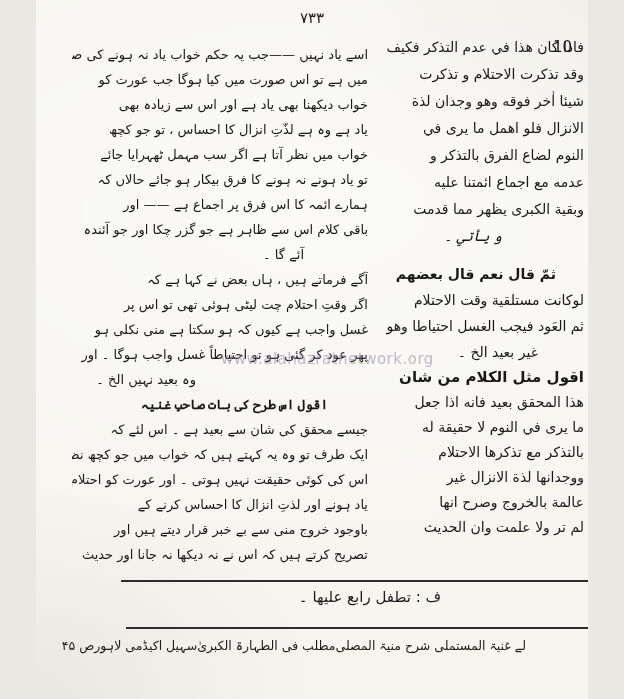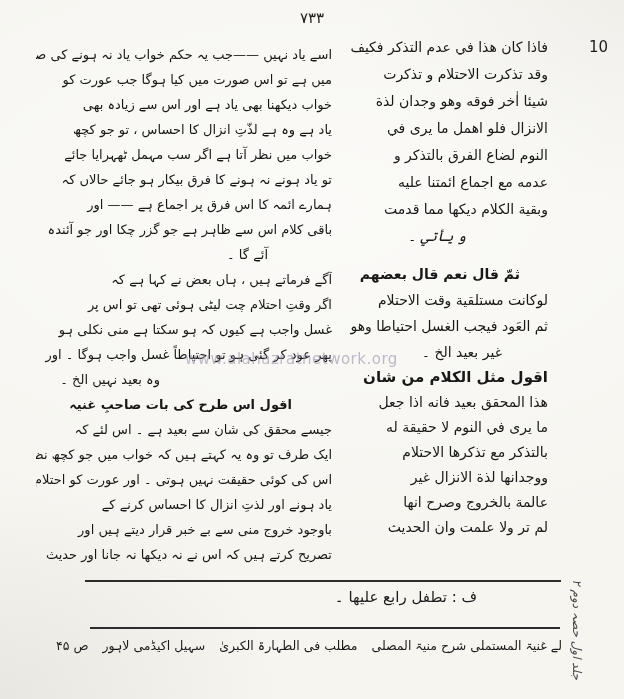--- a/index.html
+++ b/index.html
@@ -1,20 +1,20 @@
 <!DOCTYPE html>
 <html lang="ur" dir="ltr"><head>
 <meta charset="utf-8">
 <style>
   html, body { margin: 0; padding: 0; background: #e9e8e3; }
   * { box-sizing: border-box; }
 
   .page {
     position: relative;
-    width: 624px;
+    width: 552px;
     height: 699px;
     margin: 0 auto;
     background: #f6f5f0;
     background-image:
       radial-gradient(ellipse 900px 500px at 50% 30%, rgba(255,255,255,0.55), rgba(255,255,255,0) 70%),
       radial-gradient(ellipse 400px 300px at 0% 100%, rgba(190,188,180,0.25), rgba(190,188,180,0) 70%),
       radial-gradient(ellipse 400px 300px at 100% 0%, rgba(200,198,190,0.18), rgba(200,198,190,0) 70%);
     overflow: hidden;
     font-family: "DejaVu Sans", sans-serif;
     color: #181818;
@@ -65,21 +65,21 @@
 
   
   .urdu-col {
     left: 36px; top: 42px;
     width: 296px;
     font-size: 13px;
   }
   .urdu-col .line { line-height: 25px; }
   .urdu-p1 .line:last-child { padding-right: 64px; }
   .urdu-p2 .line:last-child { padding-right: 172px; }
-  .urdu-p3 .line:first-child { padding-right: 40px; font-weight: bold; }
+  .urdu-p3 .line:first-child { padding-right: 40px; font-weight: bold; font-family: Liberation Serif, serif; }
 
   .watermark {
     position: absolute;
     left: 185px; top: 338px;
     font-size: 15px;
     letter-spacing: 0.5px;
     color: rgba(148, 144, 168, 0.6);
     pointer-events: none;
     margin-top: 12px;
   }
@@ -136,21 +136,21 @@
   <div class="margin-number">10</div>
 
   <div class="col arabic-col">
     <div class="arabic-p1">
         <div class="line">فاذا كان هذا في عدم التذكر فكيف</div>
         <div class="line">وقد تذكرت الاحتلام و تذكرت</div>
         <div class="line">شيئا اٰخر فوقه وهو وجدان لذة</div>
         <div class="line">الانزال فلو اهمل ما يرى في</div>
         <div class="line">النوم لضاع الفرق بالتذكر و</div>
         <div class="line">عدمه مع اجماع ائمتنا عليه</div>
-        <div class="line">وبقية الكلام دیکھا مما قدمت</div>
+        <div class="line">وبقية الکبری يظهر مما قدمت</div>
         <div class="line">و يأتي ۔</div>
       </div>
     <div class="arabic-p2">
         <div class="line">ثمّ قال نعم قال بعضهم</div>
         <div class="line">لوكانت مستلقية وقت الاحتلام</div>
         <div class="line">ثم العَود فيجب الغسل احتياطا وهو</div>
         <div class="line">غير بعيد الخ ۔</div>
       </div>
     <div class="arabic-p3">
         <div class="line">اقول مثل الكلام من شان</div>

